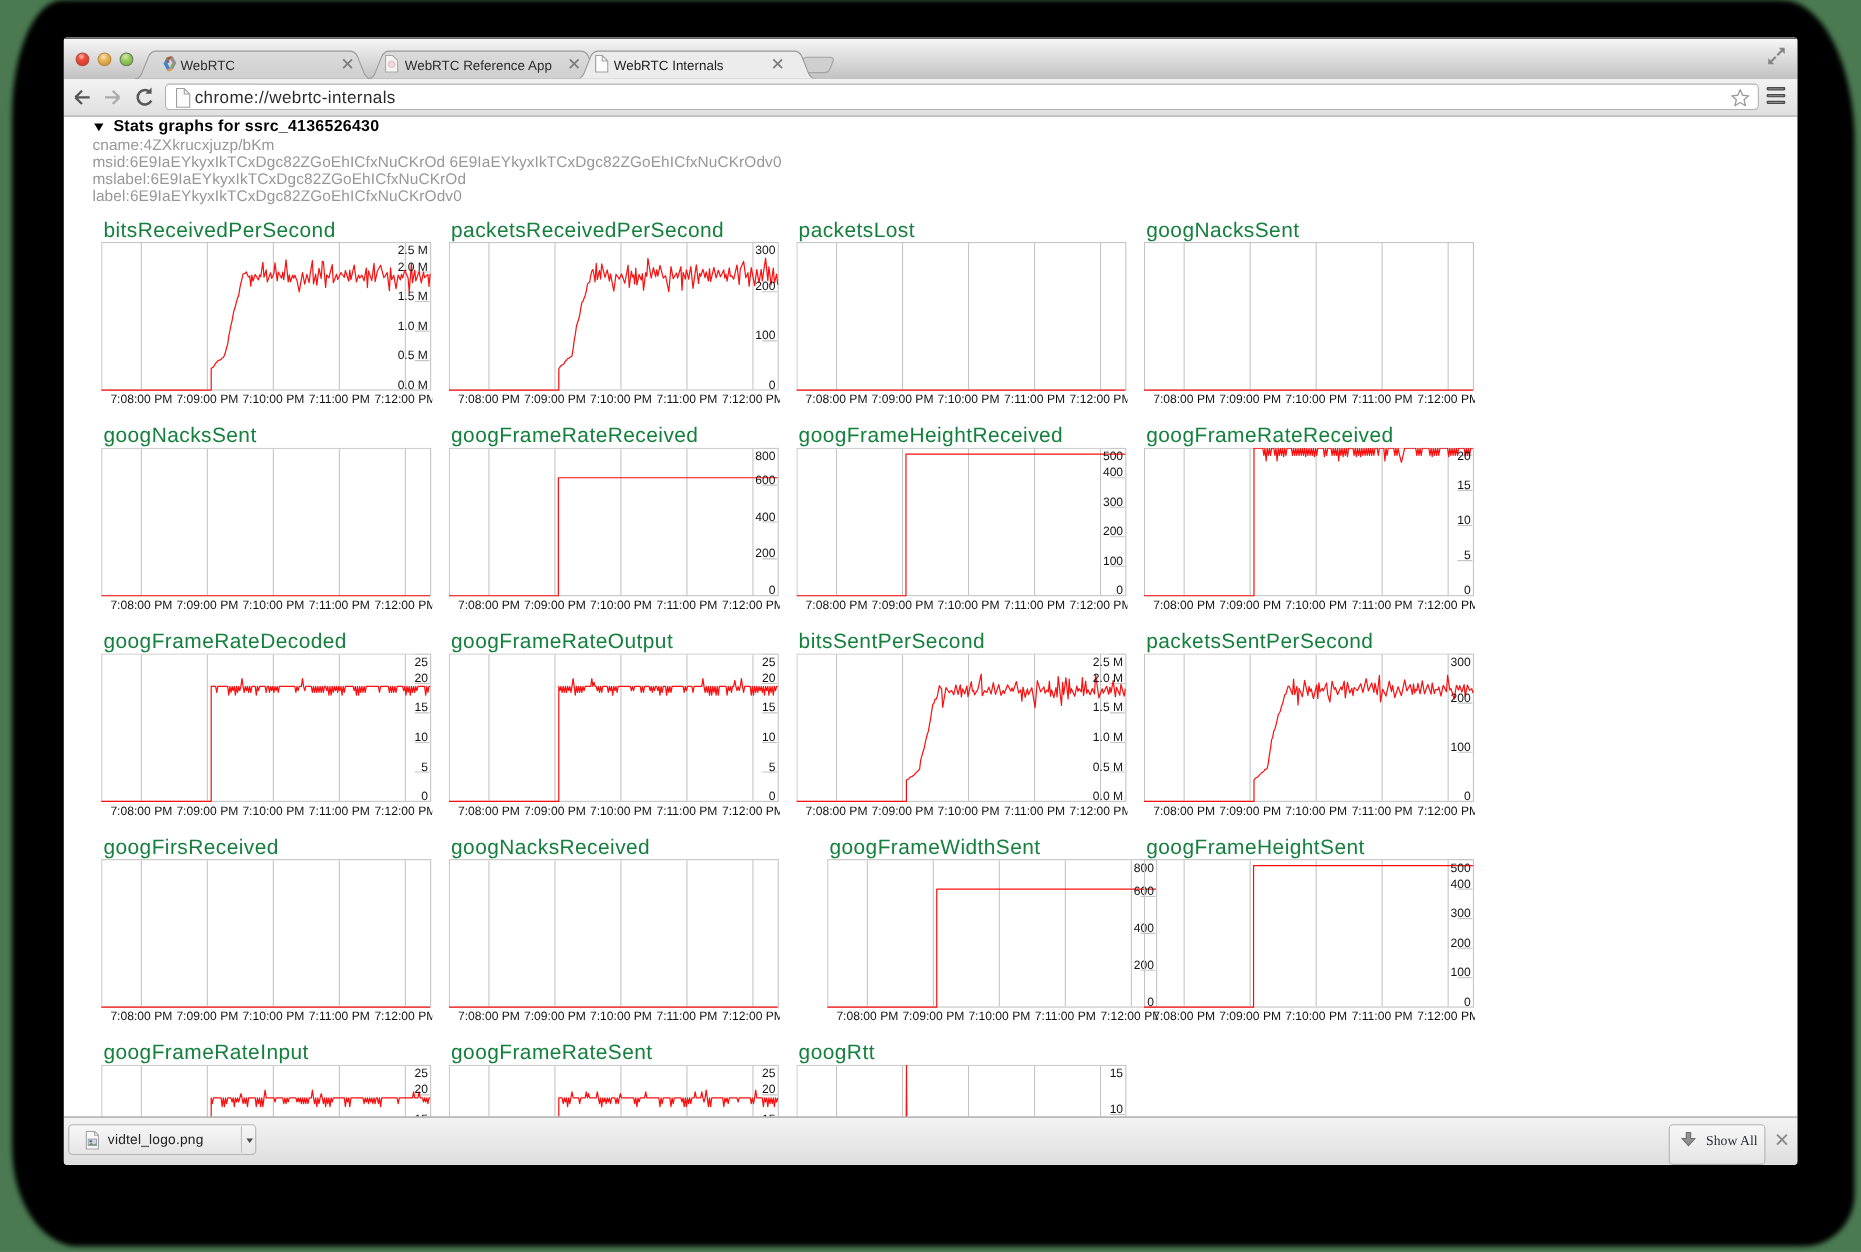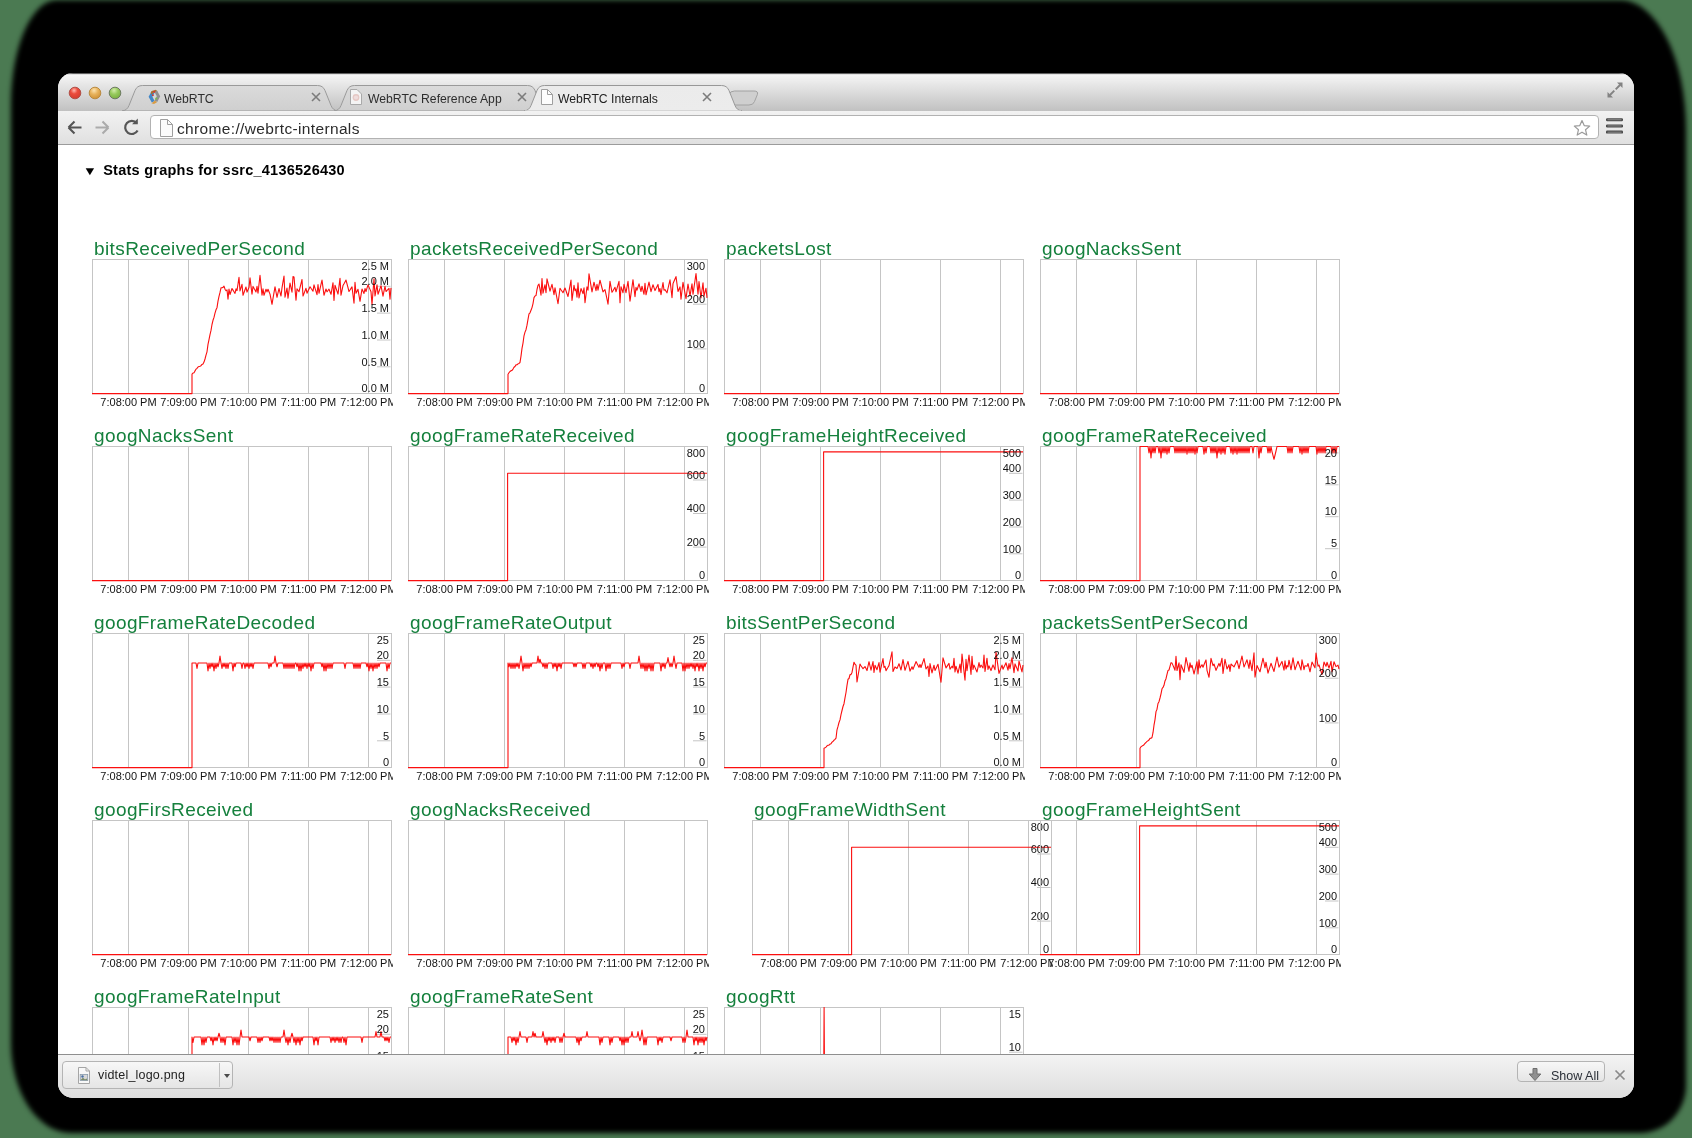--- a/index.html
+++ b/index.html
@@ -1,51 +1,51 @@
 <!DOCTYPE html>
 <html><head><meta charset="utf-8"><style>
 * { margin:0; padding:0; box-sizing:border-box; }
 html,body { width:1692px; height:1138px; overflow:hidden; background:#4b7a52;
   font-family:"Liberation Sans", sans-serif; -webkit-font-smoothing:antialiased; }
 #shadow { position:absolute; left:11px; top:0px; width:1675px; height:1133px;
   background:#000; border-radius:46px 66px 46px 60px / 105px 130px 48px 90px; filter:blur(2.5px); }
 #win { position:absolute; left:58px; top:34px; width:1576px; height:1025px;
-  border-radius:15px; overflow:hidden; background:#fff;margin-top:39px; }
+  border-radius:3px; overflow:hidden; background:#fff; }
 
 #titlebar { position:absolute; left:0; top:0; width:1576px; height:38px;
   background:linear-gradient(#5f5f5f 0px, #606060 1px, #fafafa 1.6px, #f4f4f4 3px, #e6e6e6 12px, #c1c1c1 100%); }
 
 #toolbar { position:absolute; left:0; top:38px; width:1576px; height:34px;
   background:linear-gradient(#f2f2f2,#e0e0e0); border-bottom:1px solid #9b9b9b; }
 #omni { position:absolute; left:92px; top:3.5px; width:1449px; height:24px; background:#fff;
   border:1px solid #b2b2b2; border-radius:4px; }
 #url { position:absolute; left:26px; top:4px; font-size:15.5px; color:#2b2b2b; letter-spacing:0.35px;}
 
 #content { position:absolute; left:0; top:73px; width:1576px; height:908px;
   background:#fff; overflow:hidden; }
-#hdr { position:absolute; left:26px; top:16px; }
+#hdr { position:absolute; left:26px; top:0; }
 #hdr .h { font-size:14.5px; font-weight:bold; color:#000; letter-spacing:0.25px; }
 #hdr .h .tri { display:inline-block; font-size:12px; transform:scaleX(1.2); margin-right:7px; position:relative; top:-0.5px; }
 #hdr .g { font-size:14px; color:#979797; line-height:15.5px; letter-spacing:0.1px; margin-top:1px; }
 .chart { position:absolute; width:302px; }
 .ct { font-size:19px; letter-spacing:0.4px; color:#15803d; height:20px; line-height:20px; margin-left:1px; }
 .plot { position:relative; width:301px; height:150px; }
 .yl { font-size:11px; fill:#121212; }
 .xl { font-size:11px; fill:#121212; }
 
 #dlbar { position:absolute; left:0; top:981px; width:1576px; height:44px;
   background:linear-gradient(#f3f3f3,#dedede); border-top:1px solid #8f8f8f; }
 .dbtn { position:absolute; border:1px solid #b4b4b4; border-radius:4px;
   background:linear-gradient(#f7f7f7,#e5e5e5); }
 #ditem { left:4px; top:5.5px; width:171px; height:28px; }
 #ditem .txt { position:absolute; left:35px; top:6.5px; font-size:12.5px; color:#222; letter-spacing:0.2px; }
 #ditem .sep { position:absolute; right:12px; top:1px; width:1px; height:24px; background:#c0c0c0; }
 #ditem .arr { position:absolute; right:2.5px; top:12px; width:0; height:0;
   border-left:3.8px solid transparent; border-right:3.8px solid transparent; border-top:4.4px solid #4a4a4a; }
-#showall { left:1459px; top:6px; width:88px; height:21px; }
+#showall { left:1459px; top:6px; width:88px; height:37px;font-family:Liberation Serif, serif; }
 #showall .txt { position:absolute; left:33px; top:7px; font-size:12.5px; color:#2b3038; }
 #dclose { position:absolute; left:1556px; top:14px; width:12px; height:12px; }
 </style></head>
 <body>
 <div id="shadow"></div>
 <div id="win">
   <div id="titlebar">
     <svg width="1576" height="38" style="position:absolute;left:0;top:0">
       <defs>
         <radialGradient id="tlr" cx="0.42" cy="0.28" r="0.75">
@@ -158,20 +158,21 @@
       <g fill="#909090">
         <rect x="3.5" y="4.3" width="14" height="0.9"></rect>
         <rect x="3.5" y="10.5" width="14" height="0.9"></rect>
         <rect x="3.5" y="16.7" width="14" height="0.9"></rect>
       </g>
     </svg>
   </div>
   <div id="content">
     <div id="hdr">
       <div class="h"><span class="tri">▼</span>Stats graphs for ssrc_4136526430</div>
+      <div class="g">cname:4ZXkrucxjuzp/bKm<br>msid:6E9IaEYkyxIkTCxDgc82ZGoEhICfxNuCKrOd 6E9IaEYkyxIkTCxDgc82ZGoEhICfxNuCKrOdv0<br>mslabel:6E9IaEYkyxIkTCxDgc82ZGoEhICfxNuCKrOd<br>label:6E9IaEYkyxIkTCxDgc82ZGoEhICfxNuCKrOdv0</div>
     </div>
 <div class="chart" style="left:35px;top:93px">
         <div class="ct">bitsReceivedPerSecond</div>
         <div class="plot">
           <svg width="301" height="150" style="position:absolute;left:-1px;top:0">
             <rect x="0.5" y="0.5" width="299" height="134" fill="none" stroke="#c5c5c5" stroke-width="1"></rect>
             <line x1="36.5" y1="1" x2="36.5" y2="134" stroke="#c5c5c5" stroke-width="1"></line>
             <line x1="96.5" y1="1" x2="96.5" y2="134" stroke="#c5c5c5" stroke-width="1"></line>
             <line x1="156.5" y1="1" x2="156.5" y2="134" stroke="#c5c5c5" stroke-width="1"></line>
             <line x1="216.5" y1="1" x2="216.5" y2="134" stroke="#c5c5c5" stroke-width="1"></line>

